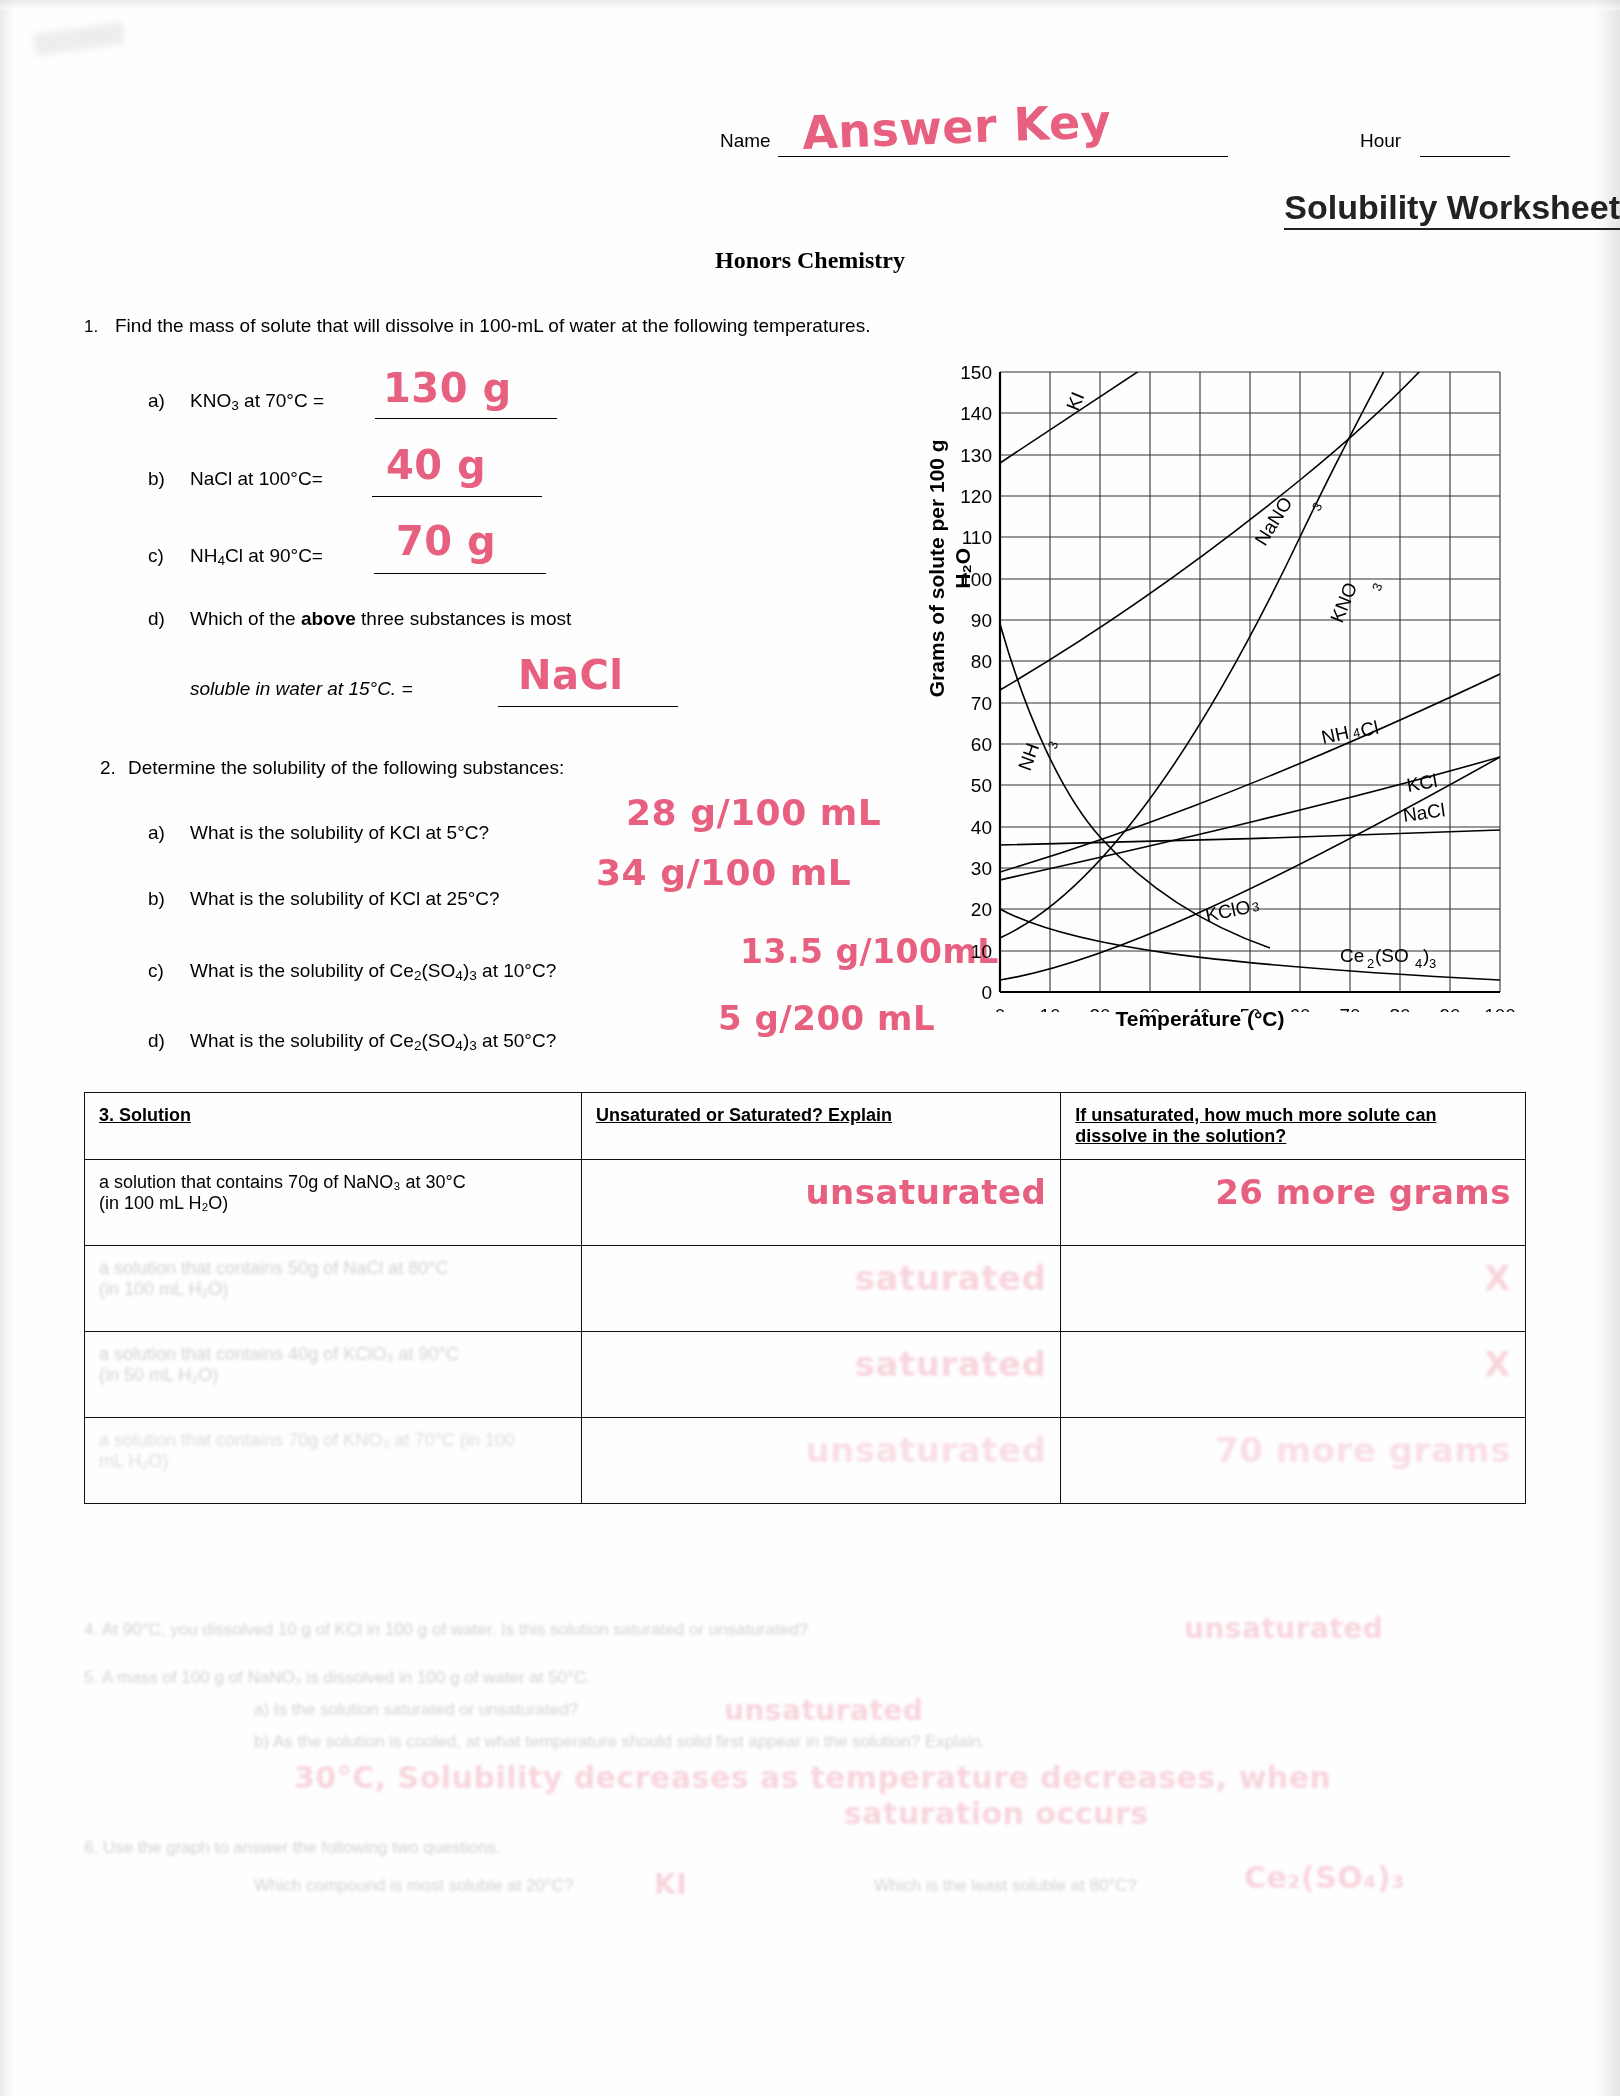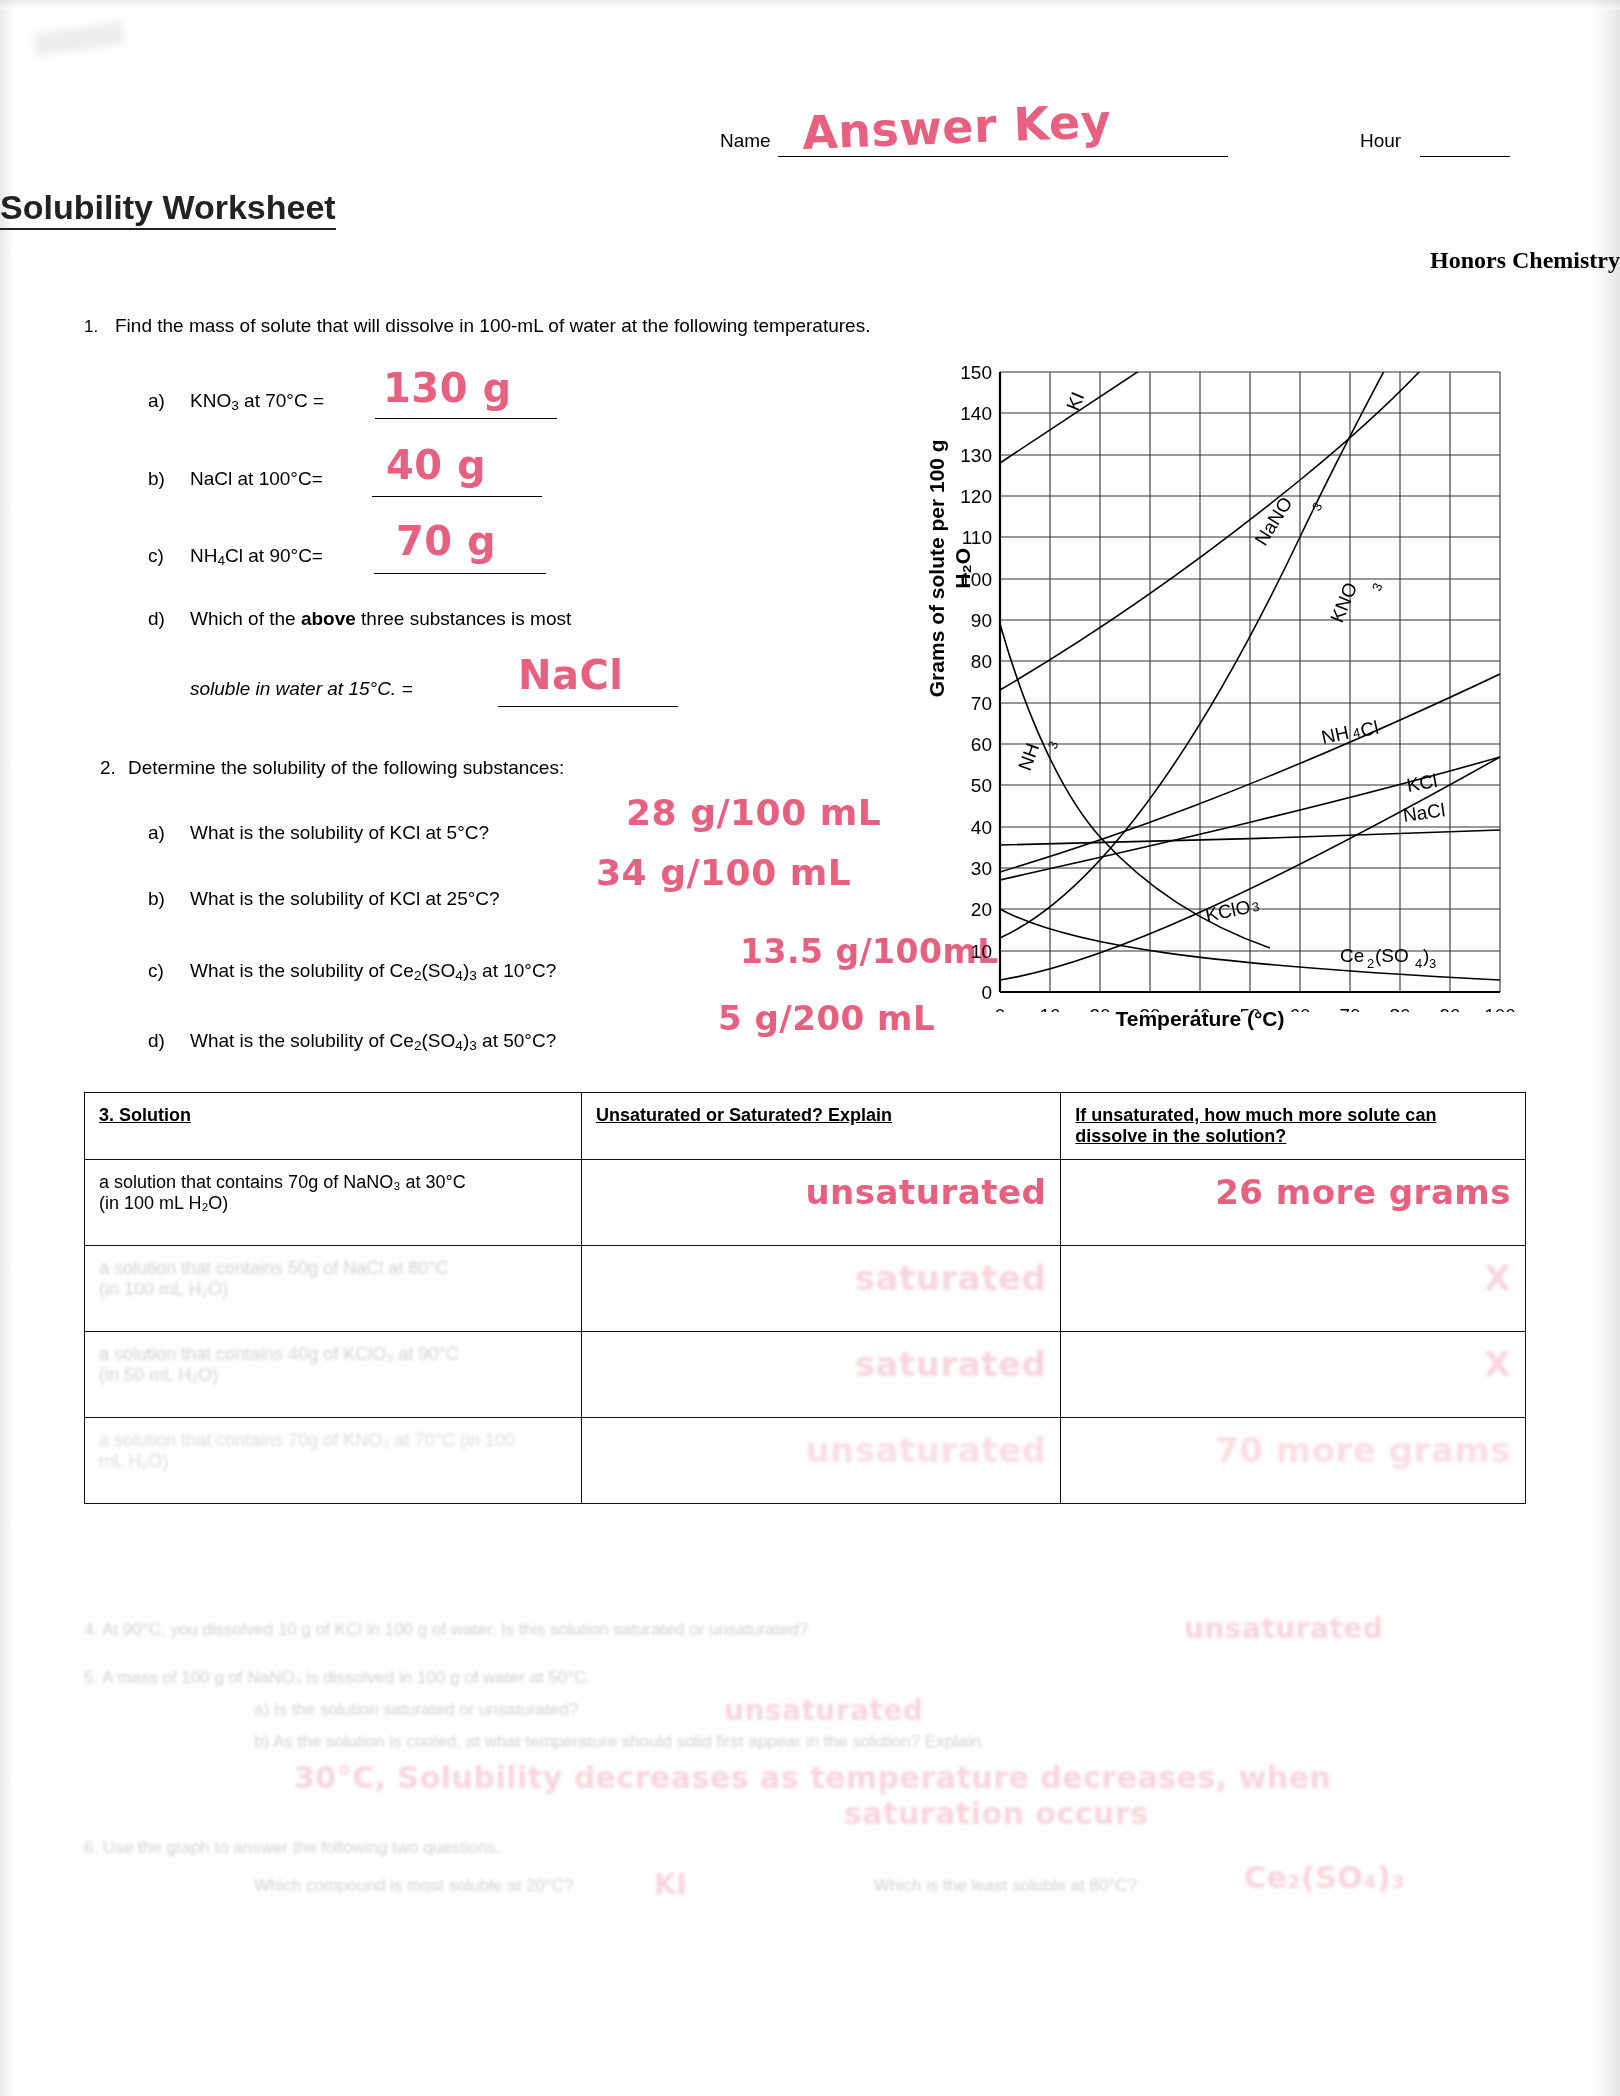--- a/index.html
+++ b/index.html
@@ -63,29 +63,29 @@
     transform: rotate(-2.2deg);
   }
   .hour-label { position: absolute; left: 640px; top: 8px; font-size: 19px; }
   .hour-line {
     position: absolute; left: 700px; top: 34px; width: 90px;
     border-bottom: 1.6px solid #000;
   }
 
   .title {
     position: absolute; left: 0; top: 188px; width: 1620px;
-    text-align: left;
+    text-align: right;
     font-size: 34px;
     font-weight: bold;
     color: #222;
   }
   .title span { border-bottom: 2.5px solid #222; padding-bottom: 2px; }
   .subtitle {
     position: absolute; left: 0; top: 247px; width: 1620px;
-    text-align: right;
+    text-align: center;
     font-family: "Liberation Serif", serif;
     font-size: 24px;
     font-weight: bold;
   }
 
   
   .q1-num { position: absolute; left: 84px; top: 317px; font-size: 17px; }
   .q1-text { position: absolute; left: 115px; top: 315px; font-size: 19px; }
 
   .qa { position: absolute; font-size: 19px; }

